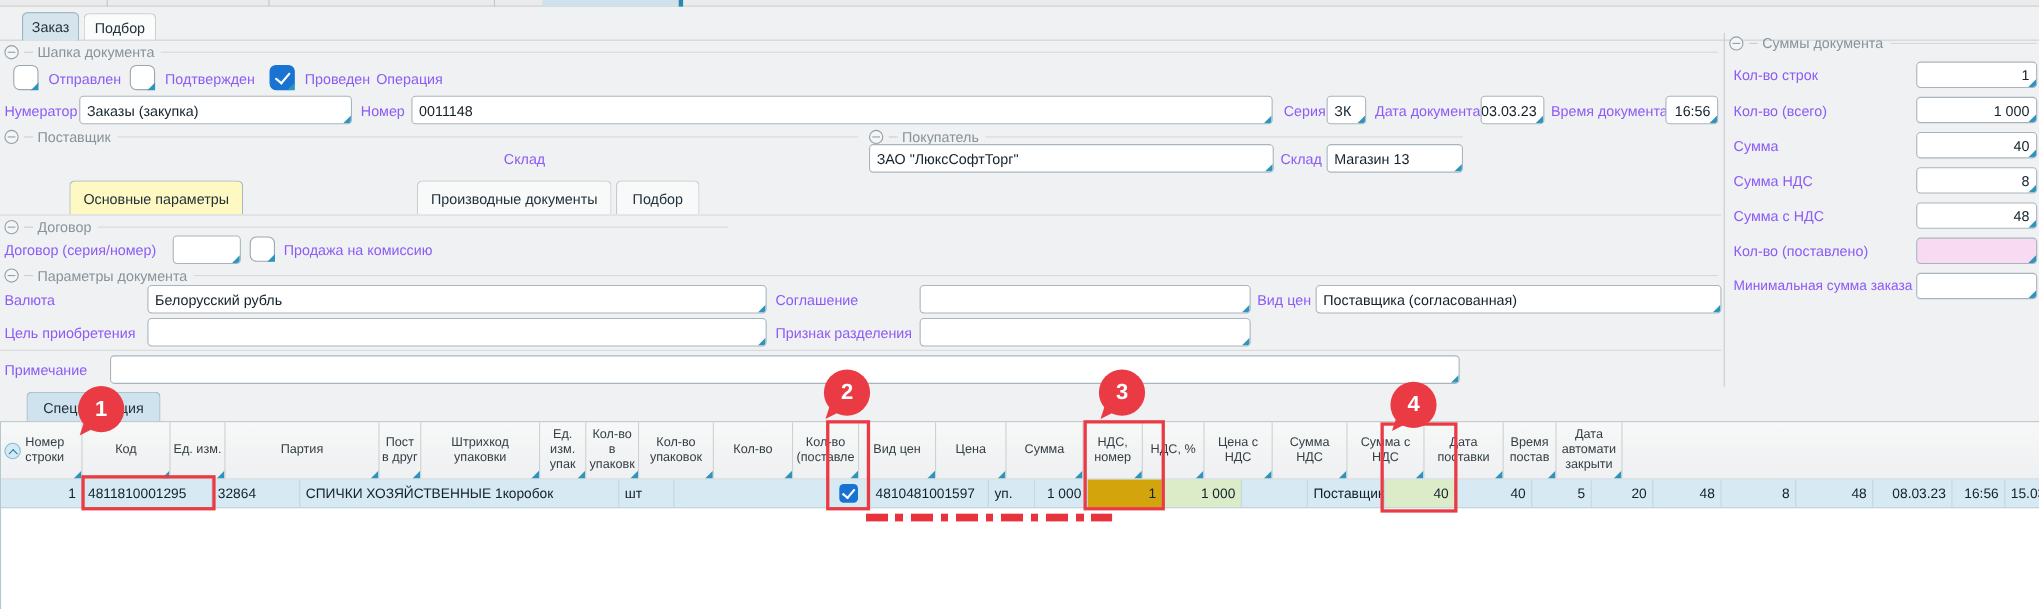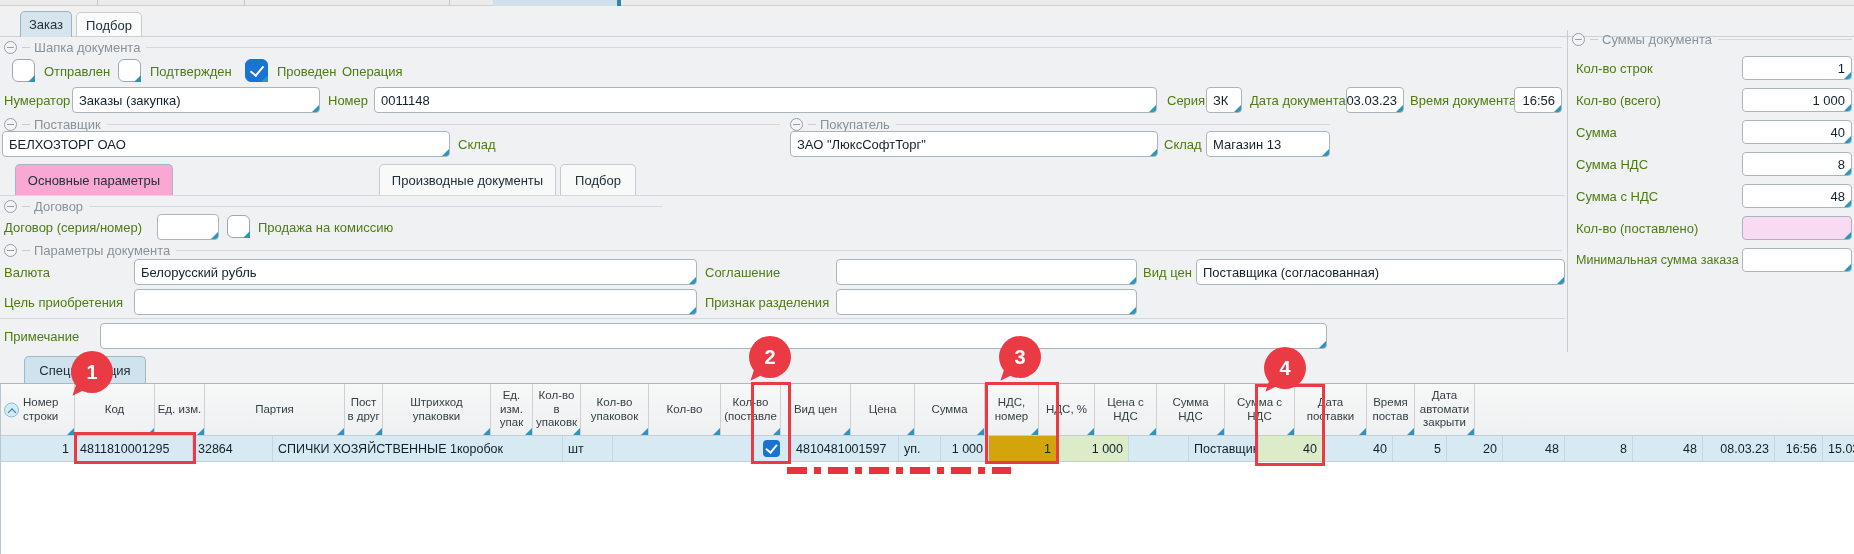--- a/index.html
+++ b/index.html
@@ -20,38 +20,38 @@
 
   
   .grp{position:absolute;display:flex;align-items:center;height:14px;}
   .gico{width:13px;height:13px;border:1px solid #93a0a8;border-radius:50%;position:relative;flex:0 0 13px;background:#f4f5f6;}
   .gico::after{content:"";position:absolute;left:2px;right:2px;top:5px;height:1.5px;background:#93a0a8;}
   .gdash{width:8px;height:1px;background:#c9ced1;margin:0 4px 0 5px;}
   .gtitle{color:#87939b;font-size:13px;white-space:nowrap;padding-right:6px;}
   .gline{flex:1;height:1px;background:#d6d9db;}
 
   
-  .lbl{position:absolute;font-size:13px;color:#4d7c0f;white-space:nowrap;}
+  .lbl{position:absolute;font-size:13px;color:#8b5cf6;white-space:nowrap;}
   .fld{position:absolute;background:#fff;border:1px solid #a9b5bc;border-radius:4px;
     font-size:13px;color:#12212b;display:flex;align-items:center;padding:0 6px;overflow:hidden;white-space:nowrap;}
   .fld::after{content:"";position:absolute;right:0;bottom:0;width:0;height:0;
     border-left:7px solid transparent;border-bottom:7px solid #2b95bd;}
   .fld.right{justify-content:flex-end;}
   .fld.pink{background:#f8daf2;}
   .cb{position:absolute;width:23px;height:23px;background:#fff;border:1px solid #9aa8b0;border-radius:6px;}
   .cb::after{content:"";position:absolute;right:-1px;bottom:-1px;width:0;height:0;
     border-left:7px solid transparent;border-bottom:7px solid #2b95bd;}
   .cb.checked{background:#1873d3;border-color:#1873d3;}
   .cb.checked::before{content:"";position:absolute;left:7px;top:3px;width:6px;height:11px;
     border-right:2.5px solid #fff;border-bottom:2.5px solid #fff;transform:rotate(40deg);}
 
   
   .subtab{position:absolute;top:164px;height:31px;border:1px solid #c6cbce;border-bottom:none;border-radius:5px 5px 0 0;
     background:#f8f9f9;color:#22313a;font-size:13px;display:flex;align-items:center;justify-content:center;}
-  .subtab.active{background:#f9a8d4;border-color:#a3b8c4;}
+  .subtab.active{background:#fef9c3;border-color:#a3b8c4;margin-left:48px;}
 
   
   .spectab{position:absolute;left:24px;top:356px;width:122px;height:27px;border:1px solid #a3b8c4;border-bottom:none;
     border-radius:5px 5px 0 0;background:#cfe3ee;color:#22313a;font-size:13px;display:flex;align-items:center;justify-content:center;}
 
   .hline{position:absolute;height:1px;background:#d6d9db;}
   .vline{position:absolute;width:1px;background:#c9ccce;}
 
   
   .tablewrap{position:absolute;left:0;top:383px;width:1854px;height:171px;background:#fff;border-top:1px solid #aeb6bb;border-left:1px solid #b5c7d0;}
@@ -127,21 +127,20 @@
   <div class="fld right" style="left:1346px;top:87px;width:58px;height:26px">03.03.23</div>
   <span class="lbl" style="left:1410px;top:93px">Время документа</span>
   <div class="fld right" style="left:1514px;top:87px;width:48px;height:26px">16:56</div>
 
   <div class="grp" style="left:4px;top:117px;width:776px">
     <span class="gico"></span>
       <span class="gdash"></span>
     <span class="gtitle">Поставщик</span>
       <span class="gline"></span>
   </div>
-  <div class="fld" style="left:2px;top:131px;width:448px;height:26px">БЕЛХОЗТОРГ ОАО</div>
   <span class="lbl" style="left:458px;top:137px">Склад</span>
 
   <div class="grp" style="left:790px;top:117px;width:540px">
     <span class="gico"></span>
       <span class="gdash"></span>
     <span class="gtitle">Покупатель</span>
       <span class="gline"></span>
   </div>
   <div class="fld" style="left:790px;top:131px;width:368px;height:26px">ЗАО "ЛюксСофтТорг"</div>
   <span class="lbl" style="left:1164px;top:137px">Склад</span>

